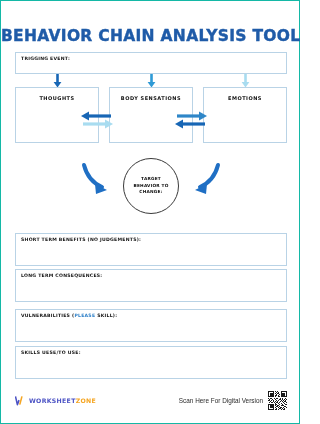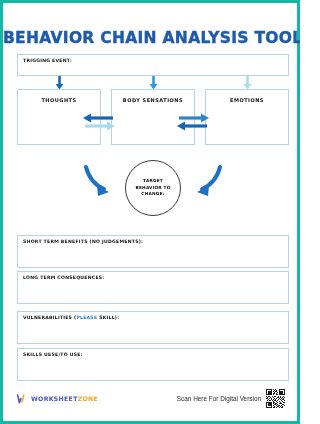--- a/index.html
+++ b/index.html
@@ -11,21 +11,21 @@
     width: 300px;
     height: 424px;
     font-family: "Liberation Sans", sans-serif;
     overflow: hidden;
     position: relative;
   }
   #page {
     position: absolute;
     inset: 0;
     background: #ffffff;
-    border: 3px solid #14b8a6;
+    border: 1px solid #14b8a6;
     box-sizing: border-box;
   }
 
   
   #title-bar {
     position: absolute;
     left: 0; right: 0;
     top: 26px;
     text-align: center;
   }

